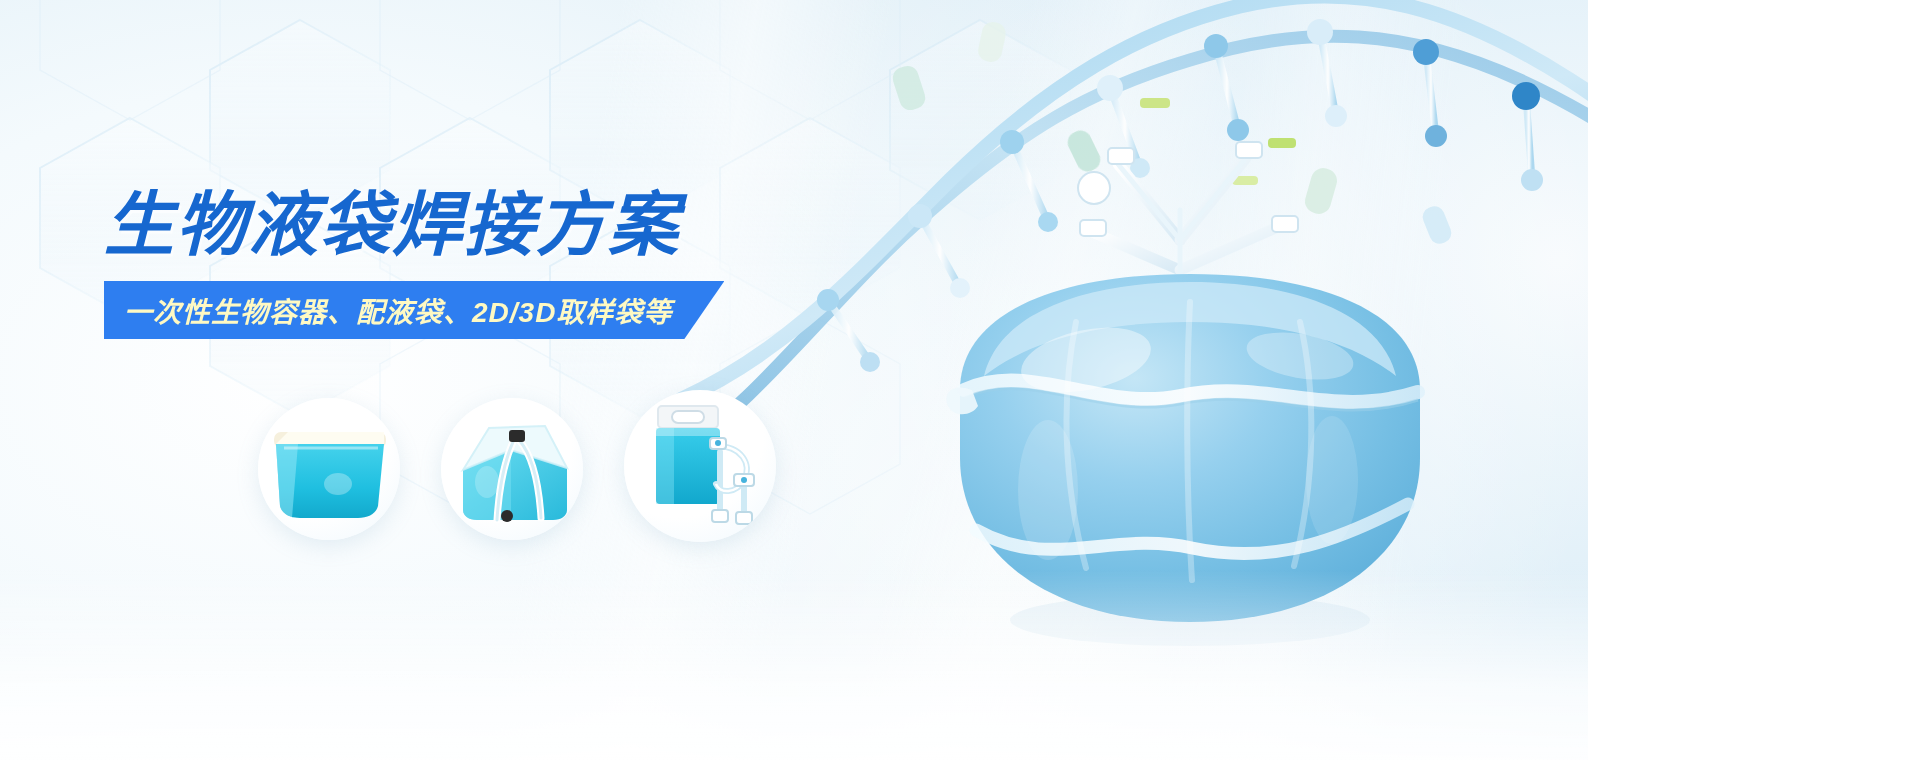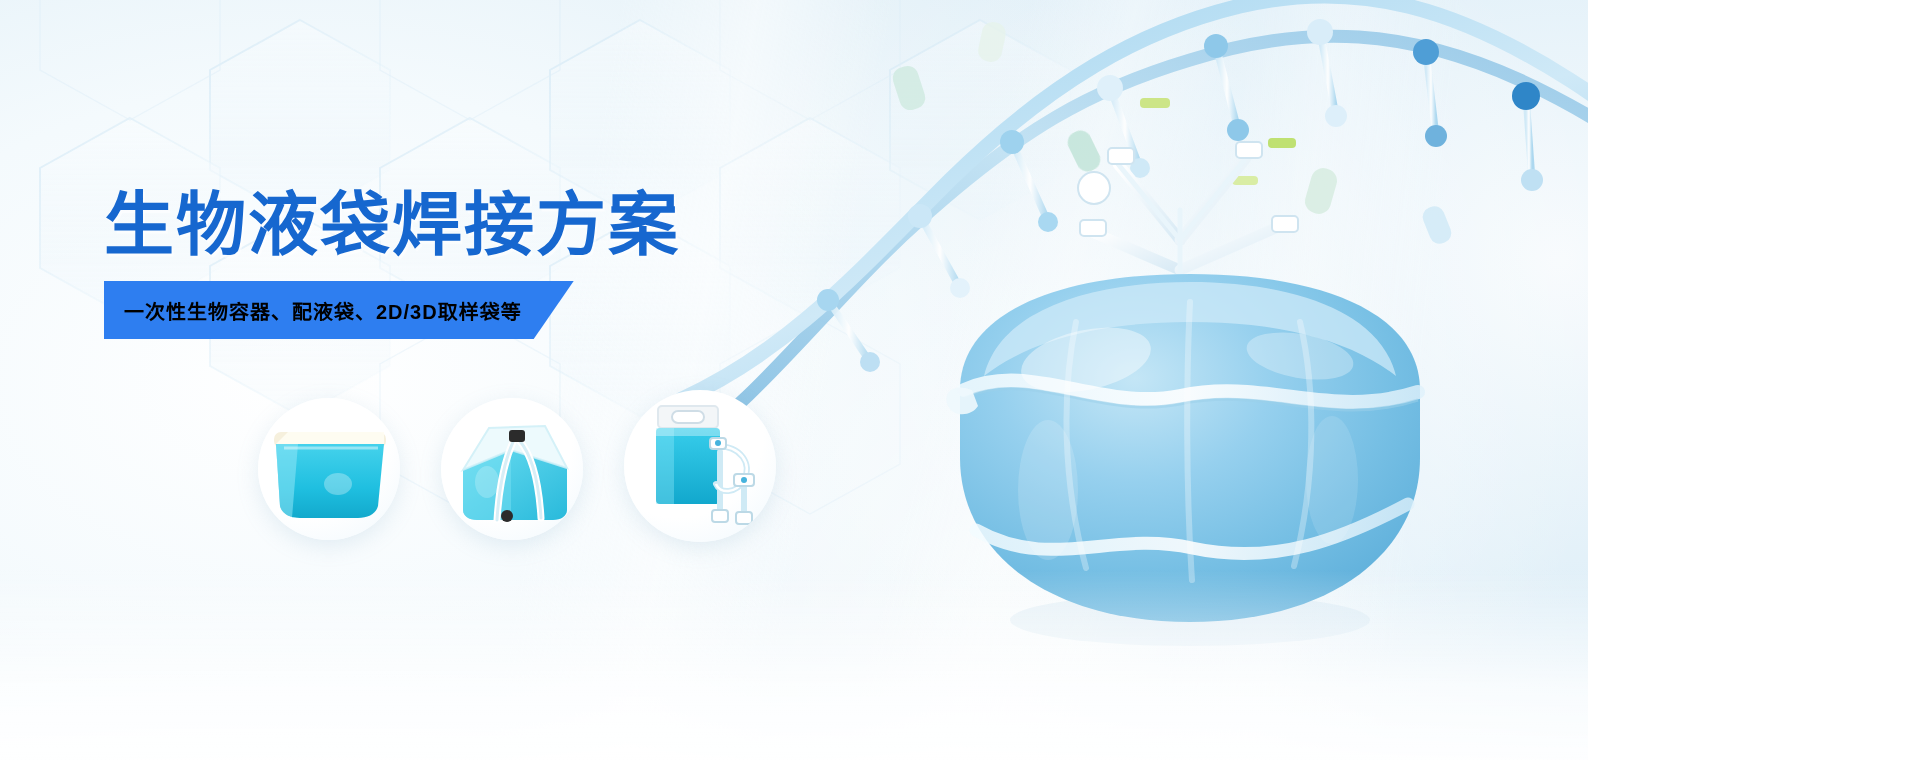--- a/index.html
+++ b/index.html
@@ -10,20 +10,21 @@
     background:#ffffff;
   }
 
   .banner {
     position:relative;
     width:1588px; height:760px;
     overflow:hidden;
     background:
       radial-gradient(ellipse 1100px 700px at 300px 380px, #ffffff 0%, #f4fafd 42%, #e4f1f8 78%, #d9ebf6 100%),
       linear-gradient(115deg, #f4fbfe 0%, #e8f4fb 35%, #dcedf7 62%, #cfe5f3 100%);
+    font-style: italic;
   }
 
   
   .bg-wash-right {
     position:absolute; inset:0;
     background:
       radial-gradient(ellipse 820px 760px at 1560px 260px, rgba(255,255,255,.80) 0%, rgba(233,245,251,.45) 45%, rgba(205,231,245,0) 80%),
       radial-gradient(ellipse 700px 620px at 1080px 640px, rgba(255,255,255,.70) 0%, rgba(255,255,255,0) 72%);
     pointer-events:none;
   }
@@ -68,22 +69,22 @@
 
   .subbar {
     position:absolute; left:104px; top:281px;
     height:58px;
     background:#2e7ef0;
     display:flex; align-items:center;
     padding:0 52px 0 20px;
     clip-path:polygon(0 0, 100% 0, calc(100% - 40px) 100%, 0 100%);
   }
   .subbar-text {
-    color:#000000;
-    font-size:20px;
+    color:#fef9c3;
+    font-size:28px;
     font-weight:bold;
     letter-spacing:1px;
     white-space:nowrap;
   }
 
   
   .thumbs { position:absolute; left:258px; top:390px; width:570px; height:160px; }
   .thumb {
     position:absolute; width:142px; height:142px; border-radius:50%;
     background:

